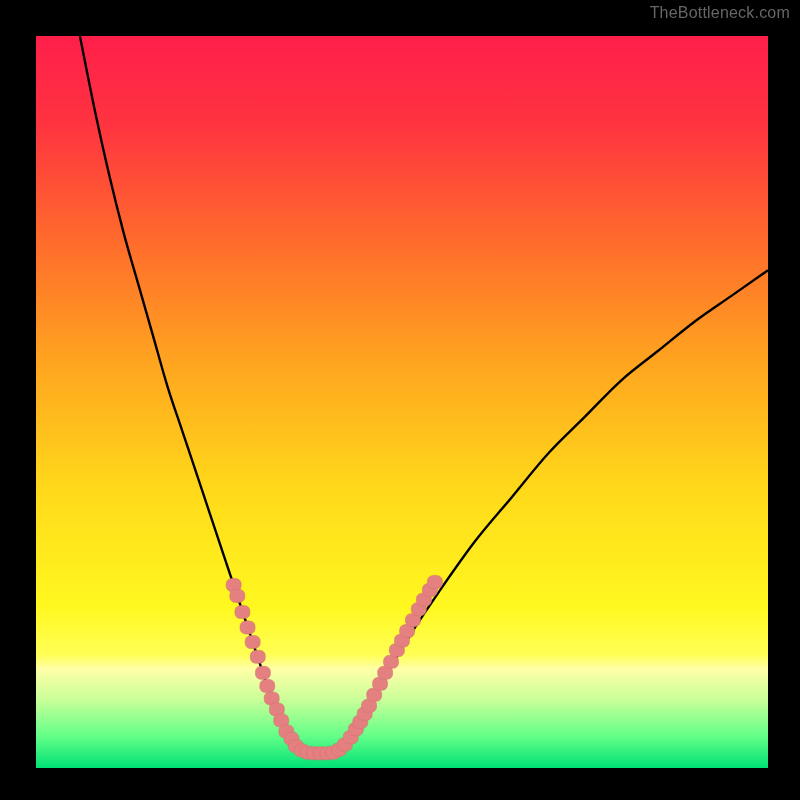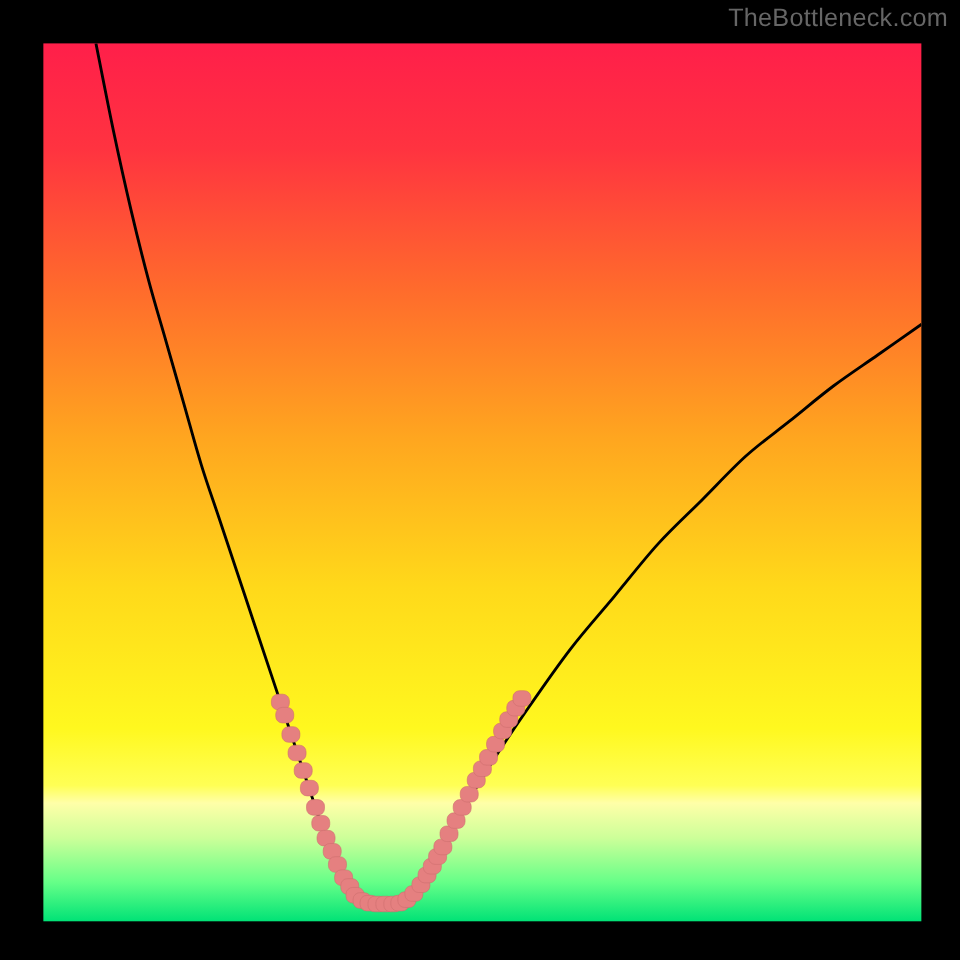--- a/index.html
+++ b/index.html
@@ -15,21 +15,21 @@
     position: relative;
     width: 800px;
     height: 800px;
     background: #000;
   }
   .watermark {
     position: absolute;
     top: 4px;
     right: 10px;
     color: #666;
-    font-size: 21px;
+    font-size: 16px;
     font-weight: 500;
     letter-spacing: 0.2px;
     z-index: 10;
   }
   .plotbox {
     position: absolute;
     left: 36px;
     top: 36px;
     width: 732px;
     height: 732px;

